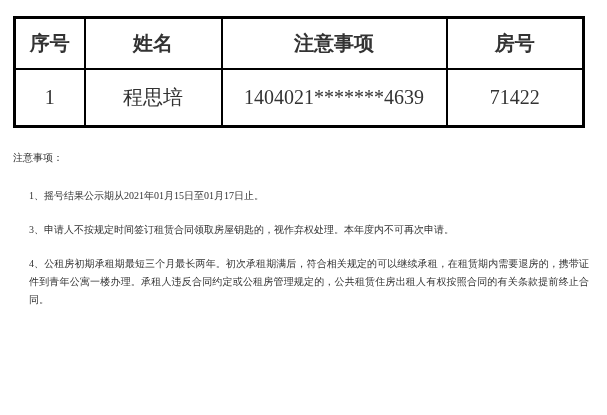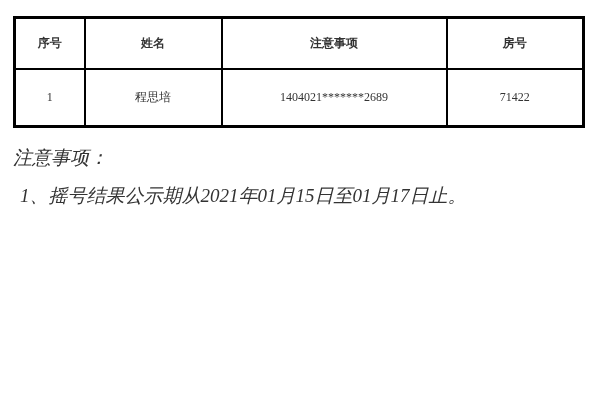--- a/index.html
+++ b/index.html
@@ -23,49 +23,48 @@
     border-collapse: collapse;
     table-layout: fixed;
     border: 3px solid #000000;
   }
   .doc-table th,
   .doc-table td {
     border: 2px solid #000000;
     text-align: center;
     vertical-align: middle;
     padding: 0;
-    font-size: 12px;
+    font-size: 20px;
     color: #333333;
     overflow: hidden;
     white-space: nowrap;
   }
   .doc-table th { font-weight: bold; }
   .doc-table td { font-weight: normal; }
   .doc-table tr.header-row  { height: 51px; }
   .doc-table tr.data-row    { height: 58px; }
   col.c-index { width: 70px; }
   col.c-name  { width: 137px; }
   col.c-id    { width: 225px; }
   col.c-room  { width: 137px; }
   
   .notes {
     position: absolute;
     left: 13px;
     top: 149px;
     width: 592px;
-    font-size: 19px;
+    font-size: 10px;
     line-height: 18px;
     text-align: justify;
-    font-style: italic;
   }
   .notes-title {
     margin: 0;
     font-weight: normal;
   }
-  .note-item { margin: 7px; }
+  .note-item { margin: 16px; }
   .note-item:nth-of-type(2) { margin-top: 20px; } 
   .note-item:nth-of-type(3) { margin-top: 15px; } 
   .note-item:nth-of-type(4) { margin-top: 0; }    
   .note-item:nth-of-type(5) { margin-top: 0; }    
   .note-item:nth-of-type(6) { margin-top: 13px; } 
   .note-item:nth-of-type(7) { margin-top: 3px; }  
 </style>
 </head>
 <body>
 
@@ -81,22 +80,24 @@
       <th>序号</th>
       <th>姓名</th>
       <th>注意事项</th>
       <th>房号</th>
     </tr>
   </thead>
   <tbody>
     <tr class="data-row">
       <td>1</td>
       <td>程思培</td>
-      <td>1404021*******2689</td>
+      <td>1404021*******4639</td>
       <td>71422</td>
     </tr>
   </tbody>
 </table>
 
 <div class="notes">
   <p class="notes-title">注意事项：</p>
   <p class="note-item">1、摇号结果公示期从2021年01月15日至01月17日止。</p>
+  <p class="note-item">3、申请人不按规定时间签订租赁合同领取房屋钥匙的，视作弃权处理。本年度内不可再次申请。</p>
+  <p class="note-item">4、公租房初期承租期最短三个月最长两年。初次承租期满后，符合相关规定的可以继续承租，在租赁期内需要退房的，携带证件到青年公寓一楼办理。承租人违反合同约定或公租房管理规定的，公共租赁住房出租人有权按照合同的有关条款提前终止合同。</p>
 </div>
 
 </body></html>

